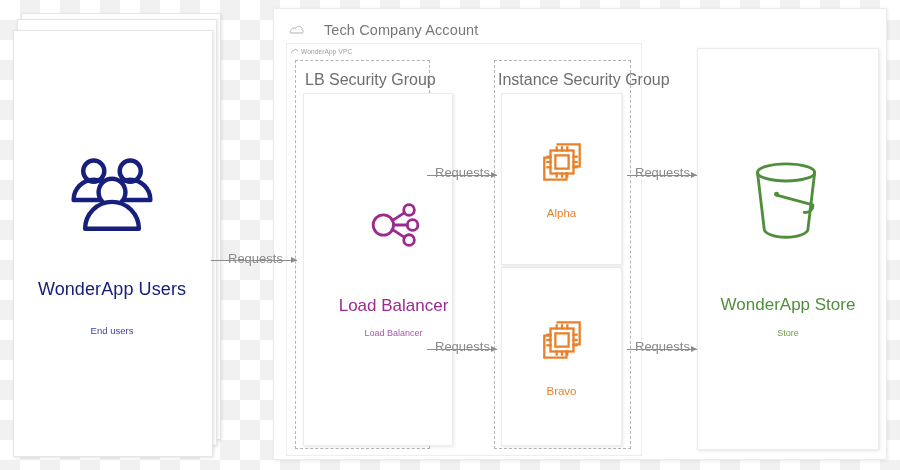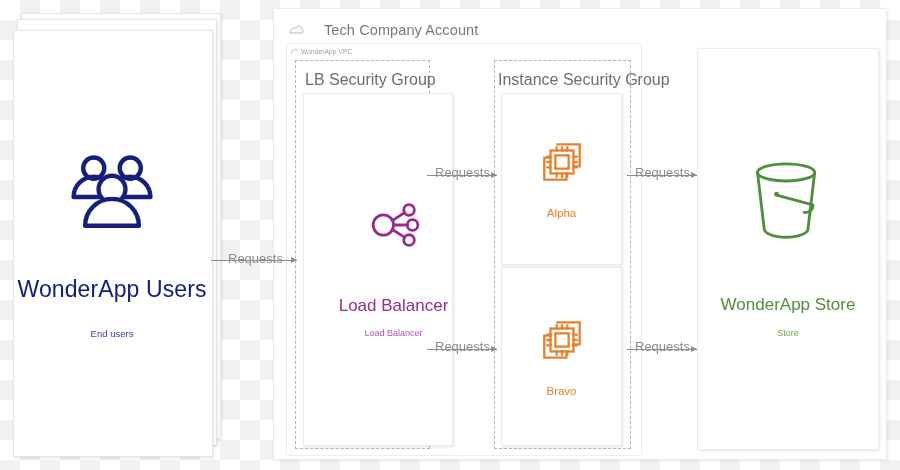--- a/index.html
+++ b/index.html
@@ -41,21 +41,21 @@
     left: 13px; top: 30px;
     width: 198px; height: 425px;
     display: flex;
     flex-direction: column;
     align-items: center;
     justify-content: center;
   }
   .users-icon { width: 96px; height: 96px; }
   .users-title {
     margin-top: 33px;
-    font-size: 23px;
+    font-size: 18px;
     color: #16207c;
     letter-spacing: 0.1px;
     white-space: nowrap;
   }
   .users-sub {
     margin-top: 25px;
     font-size: 9.5px;
     color: #3b45a8;
   }
 

